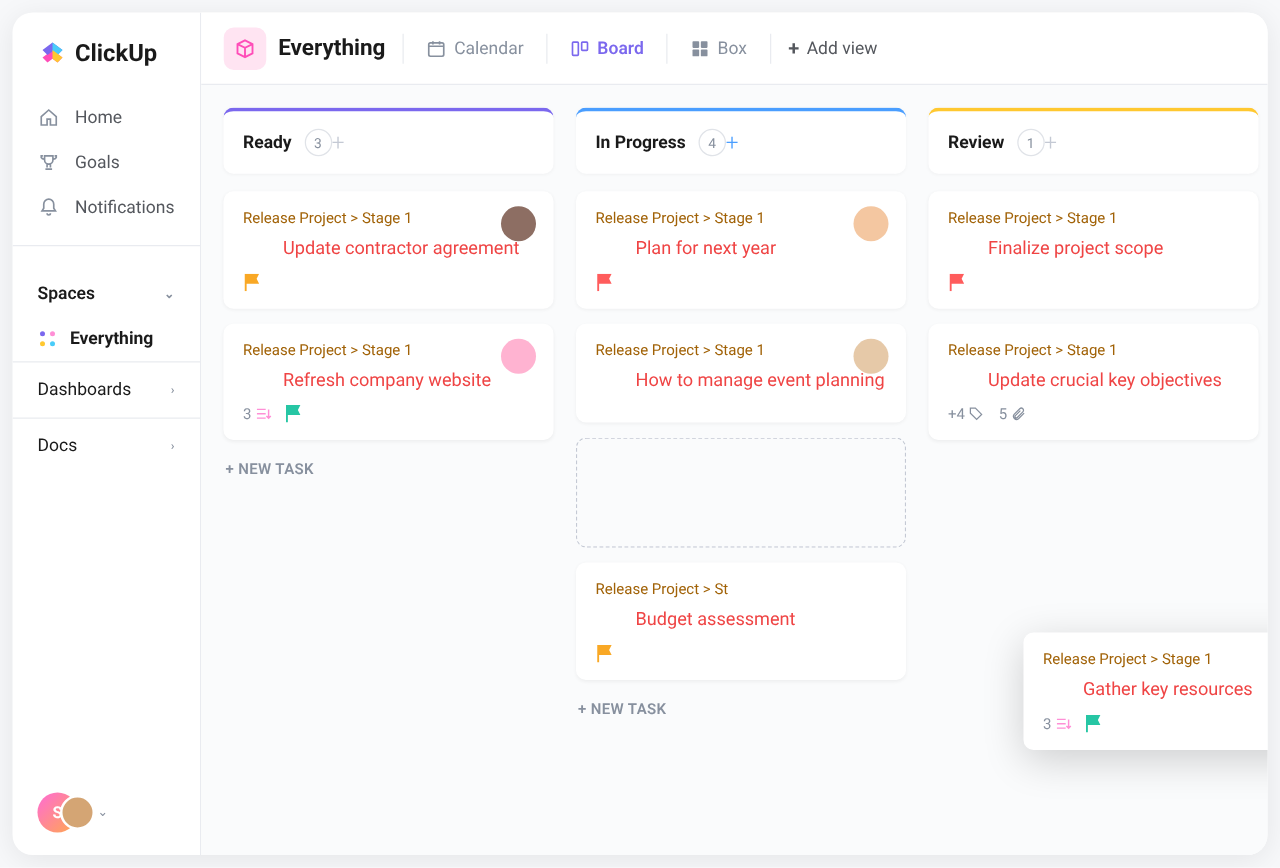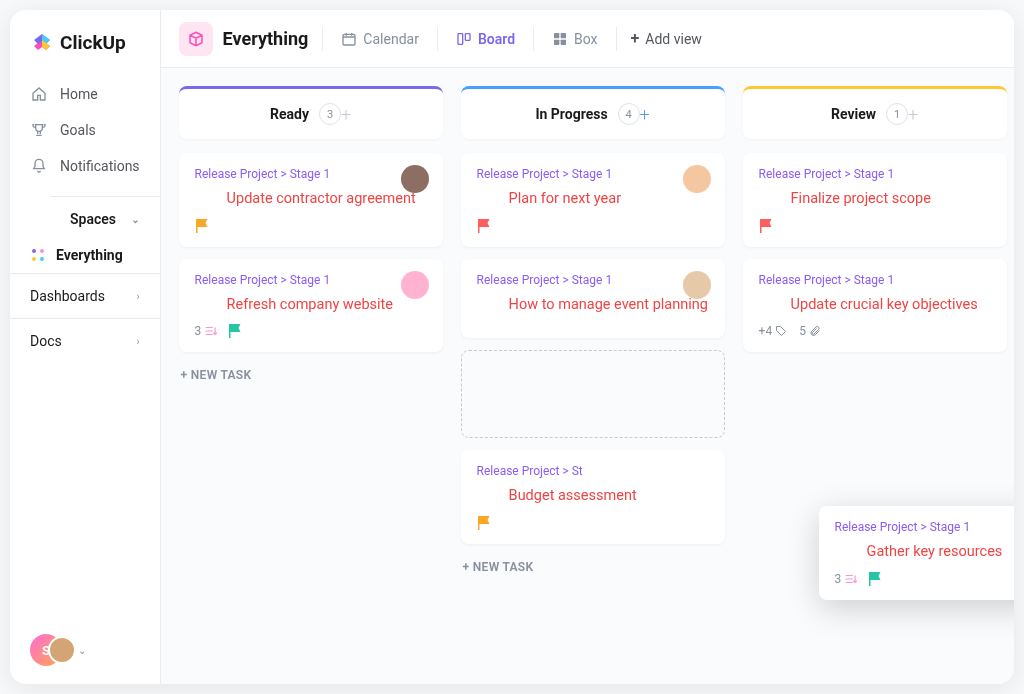--- a/index.html
+++ b/index.html
@@ -5,21 +5,21 @@
 * { margin: 0; padding: 0; box-sizing: border-box; font-family: -apple-system, BlinkMacSystemFont, 'Segoe UI', Roboto, sans-serif; }
 body { background: #f7f8fa; padding: 10px; }
 .app { width: 1004px; height: 674px; background: #fff; border-radius: 16px; display: flex; box-shadow: 0 4px 24px rgba(0,0,0,0.08); overflow: hidden; position: relative; }
 .sidebar { width: 216px; border-right: 1px solid #e9ebf0; display: flex; flex-direction: column; }
 .logo { padding: 20px 20px 18px; display: flex; align-items: center; gap: 6px; }
 .logo-mark { width: 24px; height: 24px; }
 .logo-text { font-size: 19px; font-weight: 700; color: #1a1a1a; }
 .nav-section { padding: 4px 0; }
 .nav-item { display: flex; align-items: center; gap: 12px; padding: 9px 20px; color: #54575d; font-size: 14px; cursor: pointer; }
 .nav-icon { width: 18px; height: 18px; display: flex; align-items: center; justify-content: center; color: #87909e; }
-.spaces-header { display: flex; align-items: center; justify-content: space-between; padding: 14px 20px 10px; font-size: 14px; font-weight: 600; color: #1a1a1a; border-top: 1px solid #e9ebf0; margin-top: 8px; margin-left: 40px; }
+.spaces-header { display: flex; align-items: center; justify-content: space-between; padding: 30px 20px 10px; font-size: 14px; font-weight: 600; color: #1a1a1a; border-top: 1px solid #e9ebf0; margin-top: 8px; }
 .space-row { display: flex; align-items: center; gap: 10px; padding: 10px 20px; font-size: 14px; font-weight: 700; color: #1a1a1a; cursor: pointer; }
 .space-icon { width: 16px; height: 16px; display: flex; align-items: center; justify-content: center; }
 .section-row { display: flex; align-items: center; justify-content: space-between; padding: 14px 20px; font-size: 14px; color: #1a1a1a; border-top: 1px solid #e9ebf0; cursor: pointer; gap: 24px; }
 .user-badge { position: absolute; bottom: 18px; left: 20px; display: flex; align-items: center; gap: 4px; }
 .user-avatar-stack { position: relative; width: 44px; height: 32px; }
 .user-avatar-stack .av1 { position: absolute; left: 0; top: 0; width: 32px; height: 32px; border-radius: 50%; background: linear-gradient(135deg,#ff6bd6,#ffa94d); display: flex; align-items: center; justify-content: center; color: #fff; font-weight: 700; font-size: 13px; }
 .user-avatar-stack .av2 { position: absolute; left: 18px; top: 2px; width: 28px; height: 28px; border-radius: 50%; background: #d4a574; border: 2px solid #fff; }
 .chevron-tiny { color: #87909e; font-size: 10px; }
 
 .main { flex: 1; display: flex; flex-direction: column; background: #fafbfc; }
@@ -28,28 +28,28 @@
 .workspace-icon { width: 34px; height: 34px; background: #ffe4f2; border-radius: 8px; display: flex; align-items: center; justify-content: center; }
 .workspace-name { font-size: 18px; font-weight: 700; color: #1a1a1a; }
 .divider { width: 1px; height: 24px; background: #e9ebf0; }
 .view-tab { display: flex; align-items: center; gap: 6px; font-size: 14px; color: #87909e; cursor: pointer; padding: 6px 4px; }
 .view-tab.active { color: #7b68ee; font-weight: 600; }
 .view-tab .tab-icon { width: 16px; height: 16px; }
 .add-view { display: flex; align-items: center; gap: 6px; font-size: 14px; color: #54575d; cursor: pointer; }
 
 .board { flex: 1; display: flex; gap: 18px; padding: 18px; overflow-x: auto; position: relative; }
 .column { width: 264px; flex-shrink: 0; }
-.col-header { background: #fff; border-radius: 8px; padding: 14px 16px; display: flex; align-items: center; justify-content: center; border-top: 3px solid; margin-bottom: 14px; box-shadow: 0 1px 3px rgba(0,0,0,0.04); }
+.col-header { background: #fff; border-radius: 8px; padding: 14px 16px; display: flex; align-items: center; justify-content: flex-start; border-top: 3px solid; margin-bottom: 14px; box-shadow: 0 1px 3px rgba(0,0,0,0.04); }
 .col-header-left { display: flex; align-items: center; gap: 10px; }
 .col-title { font-size: 14px; font-weight: 700; color: #1a1a1a; }
 .col-count { width: 22px; height: 22px; border-radius: 50%; border: 1px solid #e0e3e8; display: flex; align-items: center; justify-content: center; font-size: 11px; color: #87909e; }
 .col-add { color: #c4c9d4; font-size: 18px; font-weight: 300; cursor: pointer; }
 .col-add.active { color: #4a9eff; }
 .card { background: #fff; border-radius: 8px; padding: 14px 16px; margin-bottom: 12px; box-shadow: 0 1px 3px rgba(0,0,0,0.05); position: relative; }
-.card-breadcrumb { font-size: 12px; color: #8b5cf6; margin-bottom: 8px; }
+.card-breadcrumb { font-size: 12px; color: #a16207; margin-bottom: 8px; }
 .card-title { font-size: 14.5px; color: #ef4444; line-height: 1.35; margin-bottom: 10px; margin-left: 32px; }
 .card-footer { display: flex; align-items: center; gap: 10px; }
 .card-avatar { position: absolute; top: 12px; right: 14px; width: 28px; height: 28px; border-radius: 50%; }
 .flag { width: 16px; height: 14px; }
 .subtask-badge { display: flex; align-items: center; gap: 3px; font-size: 12px; color: #87909e; }
 .placeholder-card { background: transparent; border: 1.5px dashed #c4c9d4; border-radius: 8px; height: 88px; margin-bottom: 12px; }
 .new-task { font-size: 12px; font-weight: 600; color: #87909e; letter-spacing: 0.3px; cursor: pointer; padding: 4px 2px; }
 .dragging-card { position: absolute; background: #fff; border-radius: 8px; padding: 14px 16px; box-shadow: 0 8px 32px rgba(0,0,0,0.18); width: 264px; left: 658px; top: 438px; z-index: 10; }
 .meta-badges { display: flex; align-items: center; gap: 12px; font-size: 12px; color: #87909e; }
 .meta-badge { display: flex; align-items: center; gap: 3px; }

